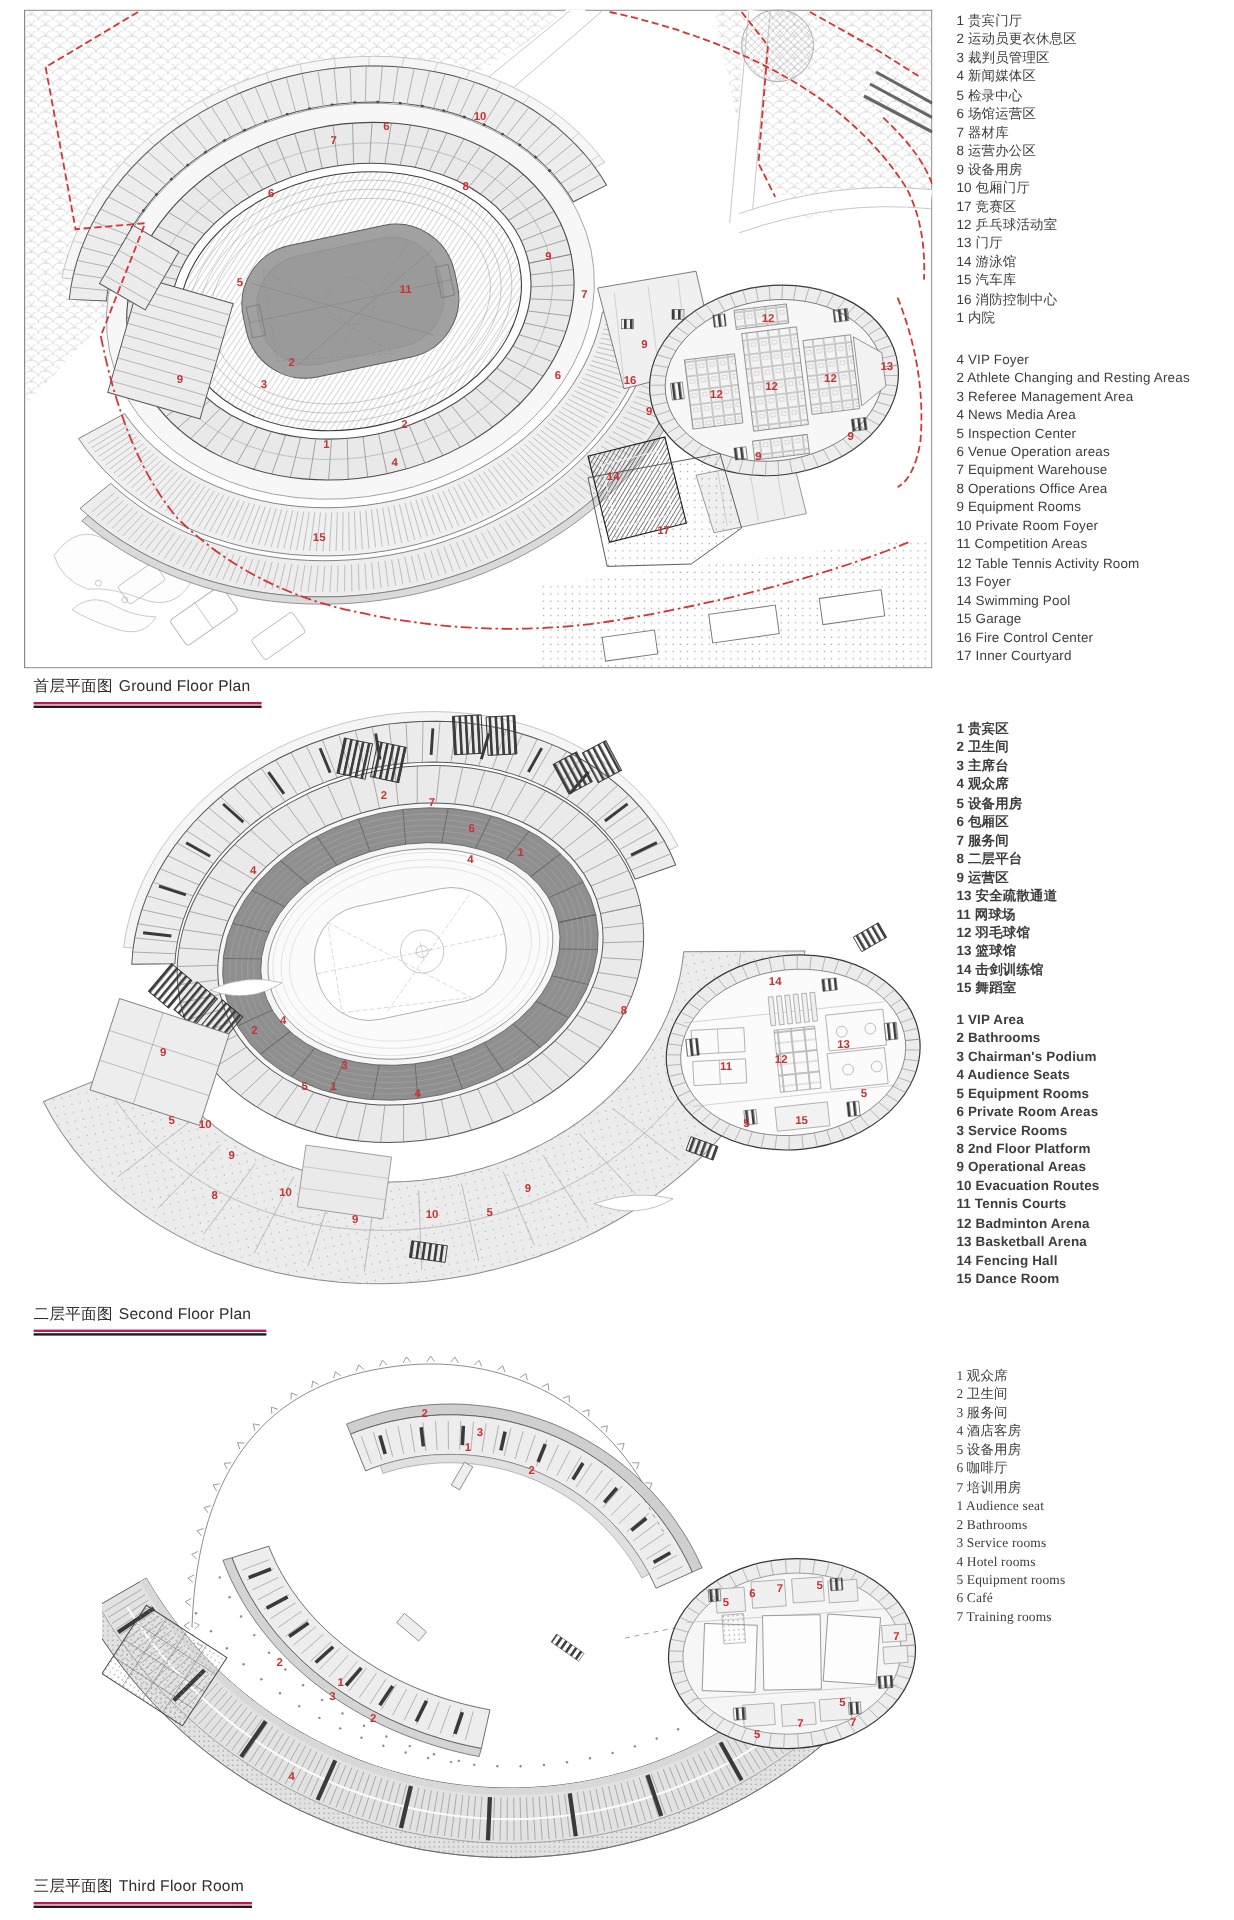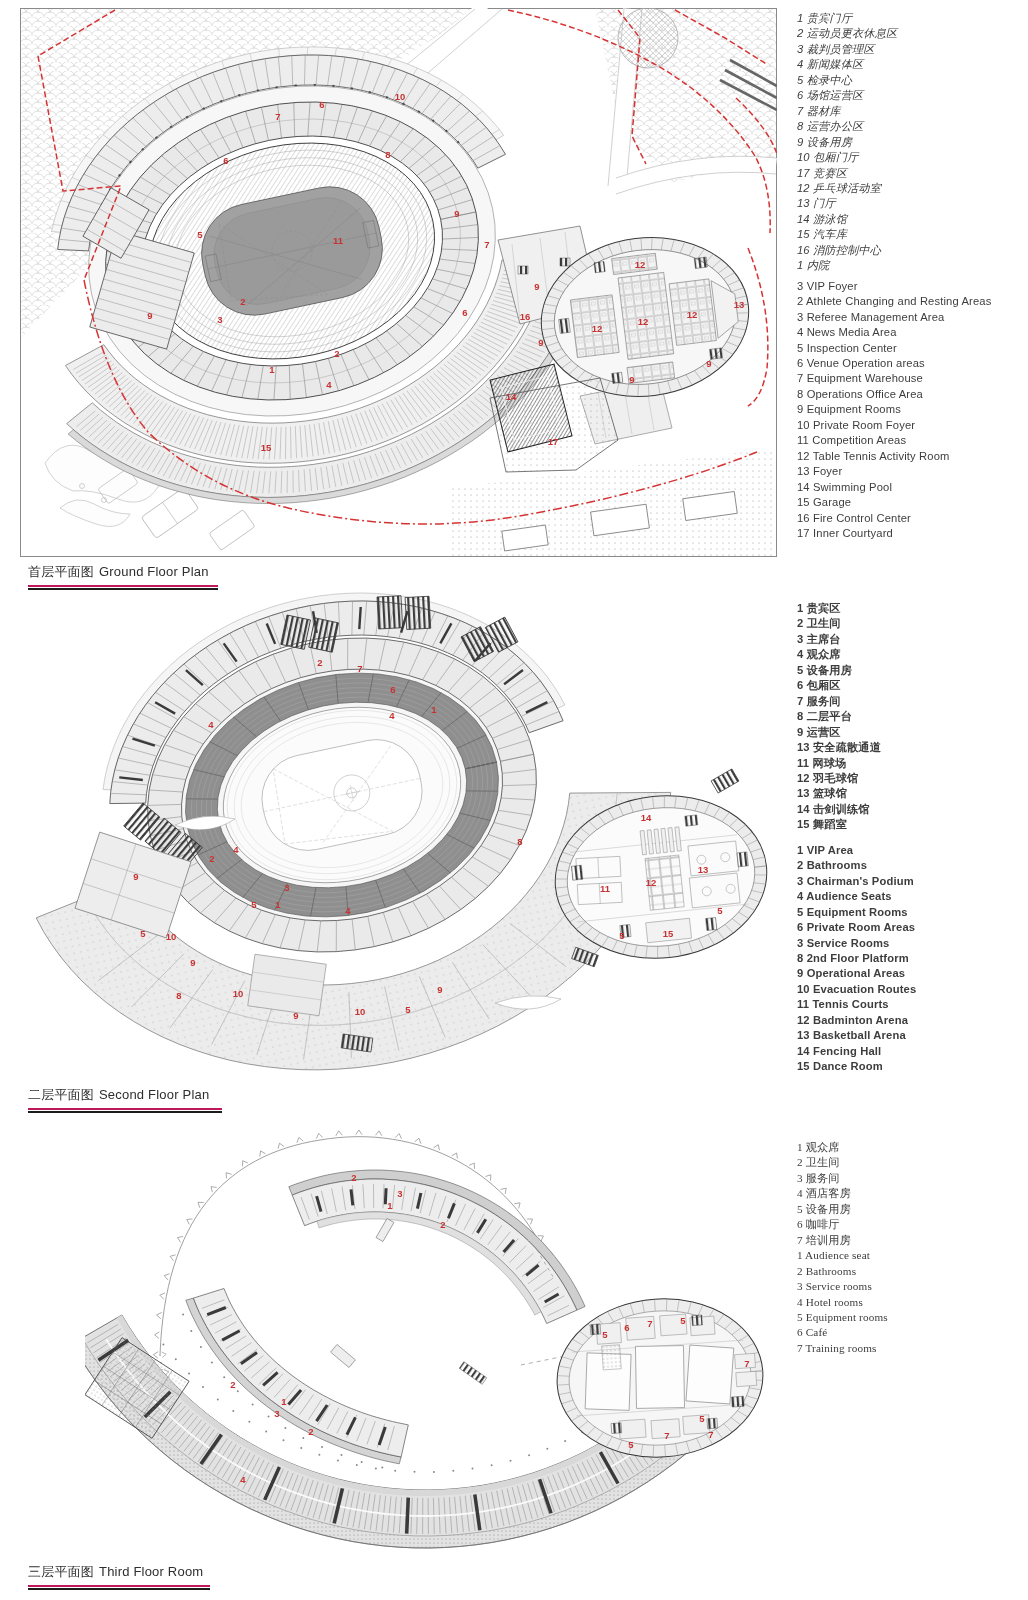--- a/index.html
+++ b/index.html
@@ -11,21 +11,21 @@
   .caption{position:absolute;left:28px;font-size:13px;color:#2e2e2e;letter-spacing:.2px;
            border-bottom:2px solid #be185d;padding-bottom:4px;}
   .caption::after{content:"";position:absolute;left:0;right:0;bottom:-5px;height:1.6px;background:#1c1c1c;}
   #cap-0{top:563px;width:190px;}
   #cap-1{top:1086px;width:194px;}
   #cap-2{top:1563px;width:182px;}
   .caption .zh{margin-right:5px;}
   .legend{position:absolute;left:797px;width:228px;color:#3d3d3d;}
   .lblock{font-size:11.2px;line-height:15.45px;letter-spacing:.15px;}
   #legend-0{top:11px;} #legend-1{top:601px;font-weight:bold;} #legend-2{top:1140px;font-family:Liberation Serif, serif;}
-  .gap12{margin-bottom:5px;font-style:italic;} .gap10{margin-bottom:10px;} .gap0{margin-bottom:0;}
+  .gap12{margin-bottom:19px;} .gap10{margin-bottom:10px;} .gap0{margin-bottom:0;}
   svg text.plabel{font-family:"Liberation Sans",sans-serif;font-size:9.5px;font-weight:600;
                   fill:#c83232;text-anchor:middle;}
   .redline{stroke:#d63434;stroke-width:1.5;fill:none;stroke-dasharray:6 3;}
   .redline-dot{stroke:#d63434;stroke-width:1.5;fill:none;stroke-dasharray:9 3 2 3;}
 </style>
 </head>
 <body>
 
 <div class="page">
 
@@ -561,21 +561,21 @@
         <div class="lrow">10 包厢门厅</div>
         <div class="lrow">17 竞赛区</div>
         <div class="lrow">12 乒乓球活动室</div>
         <div class="lrow">13 门厅</div>
         <div class="lrow">14 游泳馆</div>
         <div class="lrow">15 汽车库</div>
         <div class="lrow">16 消防控制中心</div>
         <div class="lrow">1 内院</div>
       </div>
     <div class="lblock">
-        <div class="lrow">3 VIP Foyer</div>
+        <div class="lrow">4 VIP Foyer</div>
         <div class="lrow">2 Athlete Changing and Resting Areas</div>
         <div class="lrow">3 Referee Management Area</div>
         <div class="lrow">4 News Media Area</div>
         <div class="lrow">5 Inspection Center</div>
         <div class="lrow">6 Venue Operation areas</div>
         <div class="lrow">7 Equipment Warehouse</div>
         <div class="lrow">8 Operations Office Area</div>
         <div class="lrow">9 Equipment Rooms</div>
         <div class="lrow">10 Private Room Foyer</div>
         <div class="lrow">11 Competition Areas</div>

